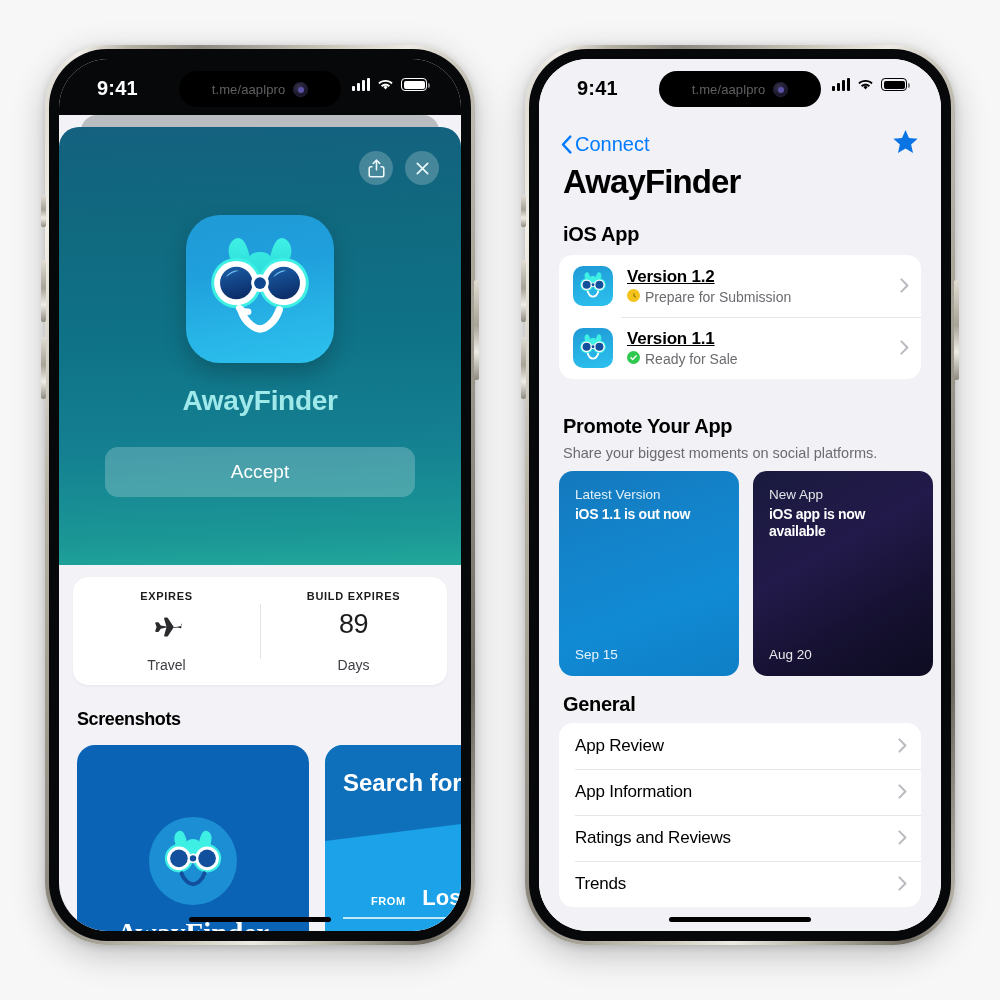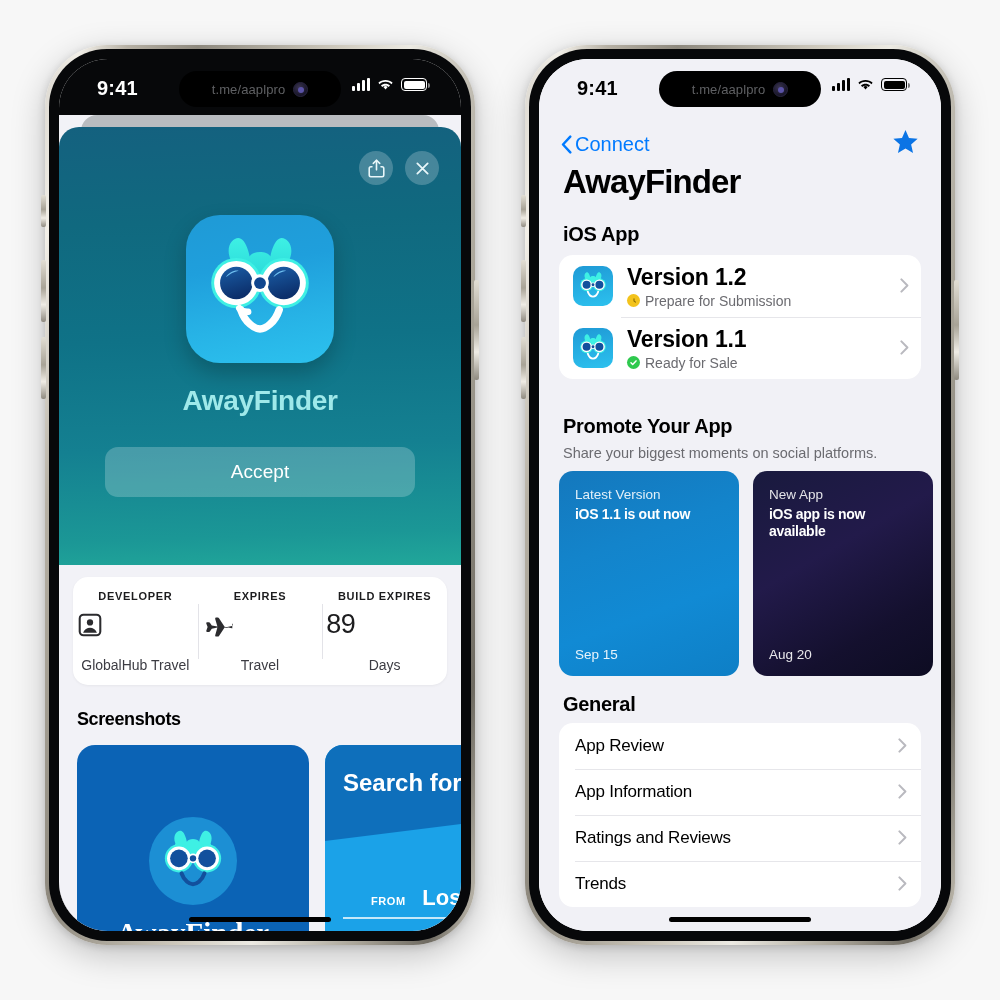--- a/index.html
+++ b/index.html
@@ -146,21 +146,21 @@
     position: absolute; top: 462px; left: 14px; right: 14px; height: 108px;
     background: #fff; border-radius: 15px;
     display: flex; align-items: center;
     box-shadow: 0 1px 3px rgba(0,0,0,.05);
   }
   .infocell { flex: 1; text-align: center; position: relative; padding: 0 4px; }
   .infocell + .infocell::before {
     content:""; position:absolute; left:0; top:14px; bottom:14px; width:1px; background:#e3e3e8;
   }
   .info-label { font-size: 11px; font-weight: 700; letter-spacing: .7px; color: #1c1c1e; }
-  .info-mid { height: 34px; display:flex; align-items:center; justify-content:flex-start; margin: 6px 0 15px; }
+  .info-mid { height: 34px; display:flex; align-items:center; justify-content:center; margin: 6px 0 15px; }
   .info-num { font-size: 27px; font-weight: 400; color: #1c1c1e; letter-spacing:-.5px; }
   .info-val { font-size: 14px; color: #3c3c43; }
 
   .sec-title {
     position: absolute; left: 18px; top: 594px;
     font-size: 18px; font-weight: 700; color: #000; letter-spacing: -.4px;
   }
   .shots { position: absolute; top: 630px; left: 18px; right: 0; display: flex; gap: 16px; }
   .shot { width: 232px; height: 260px; border-radius: 18px; overflow: hidden; flex: 0 0 auto; position: relative; }
   .shot1 { background: #0b63b5; }
@@ -224,22 +224,22 @@
   .card-versions { top: 140px; }
   .card-general { top: 608px; }
 
   .vrow { display: flex; align-items: center; height: 62px; padding: 0 12px 0 14px; position: relative; }
   .vrow + .vrow::before {
     content:""; position:absolute; left: 62px; right: 0; top: 0; height: 1px; background: #e6e6ea;
   }
   .vicon { width: 40px; height: 40px; border-radius: 10px; overflow: hidden; flex: 0 0 auto;
            background: linear-gradient(170deg,#1f9ad6,#2cc1ee); }
   .vtext { margin-left: 14px; flex: 1; }
-  .vtitle { font-size: 23px; font-weight: 700; color: #000; letter-spacing: -.2px; }
-  .vstatus { display: flex; align-items: center; gap: 5px; margin-top: 2px; }
+  .vtitle { font-size: 17px; font-weight: 700; color: #000; letter-spacing: -.2px; text-decoration: underline; }
+  .vstatus { display: flex; align-items: flex-start; gap: 5px; margin-top: 2px; }
   .vdot { width: 13px; height: 13px; border-radius: 50%; flex: 0 0 auto; display:flex; align-items:center; justify-content:center; }
   .vdot.amber { background: #f3c31c; }
   .vdot.green { background: #2ec94e; }
   .vdot svg { display:block; }
   .vstatus-text { font-size: 14px; color: #6b6b70; }
   .chev { color: #b9b9bf; font-size: 19px; line-height: 1; }
 
   .promo-strip {
     position: absolute; top: 356px; left: 20px; right: 0; height: 205px;
     display: flex; gap: 14px;
@@ -352,31 +352,20 @@
                   <path d="M36 63c1.6 1.8 4 2.6 6 2.4" fill="none" stroke="#fff" stroke-width="4.4" stroke-linecap="round"></path>
                 </svg>
               </div>
 
               <div class="appname">AwayFinder</div>
               <div class="accept-btn">Accept</div>
             </div>
 
             <div class="infocard">
               <div class="infocell">
-                <div class="info-label">DEVELOPER</div>
-                <div class="info-mid">
-                  <svg width="26" height="26" viewBox="0 0 24 24" fill="none" stroke="#2b2b2e" stroke-width="1.9">
-                    <rect x="2.5" y="2.5" width="19" height="19" rx="3.5"></rect>
-                    <circle cx="12" cy="9.6" r="2.9" fill="#2b2b2e" stroke="none"></circle>
-                    <path d="M5.6 19.2c1.2-3 3.8-4.6 6.4-4.6s5.2 1.6 6.4 4.6" fill="#2b2b2e" stroke="none"></path>
-                  </svg>
-                </div>
-                <div class="info-val">GlobalHub Travel</div>
-              </div>
-              <div class="infocell">
                 <div class="info-label">EXPIRES</div>
                 <div class="info-mid">
                   <svg width="32" height="28" viewBox="0 0 32 28" fill="#2b2b2e">
                     <path d="M30.3 12.6c.6.3.9 1 .6 1.6-.2.4-.5.6-.9.7l-7.4 1.5-5.6 8.6c-.3.4-.7.6-1.1.6h-1.7c-.7 0-1.2-.7-1-1.4l2.2-7.6-5.6 1.1-1.9 2.7c-.2.3-.5.5-.9.5H5.1c-.6 0-1-.6-.8-1.2l1.3-3.6-1.3-3.6c-.2-.6.2-1.2.8-1.2h1.9c.4 0 .7.2.9.5l1.9 2.7 5.6 1.1-2.2-7.6c-.2-.7.3-1.4 1-1.4h1.7c.4 0 .8.2 1.1.6l5.6 8.6 7.4 1.5c.1 0 .2.1.3.1z"></path>
                   </svg>
                 </div>
                 <div class="info-val">Travel</div>
               </div>
               <div class="infocell">
                 <div class="info-label">BUILD EXPIRES</div>

